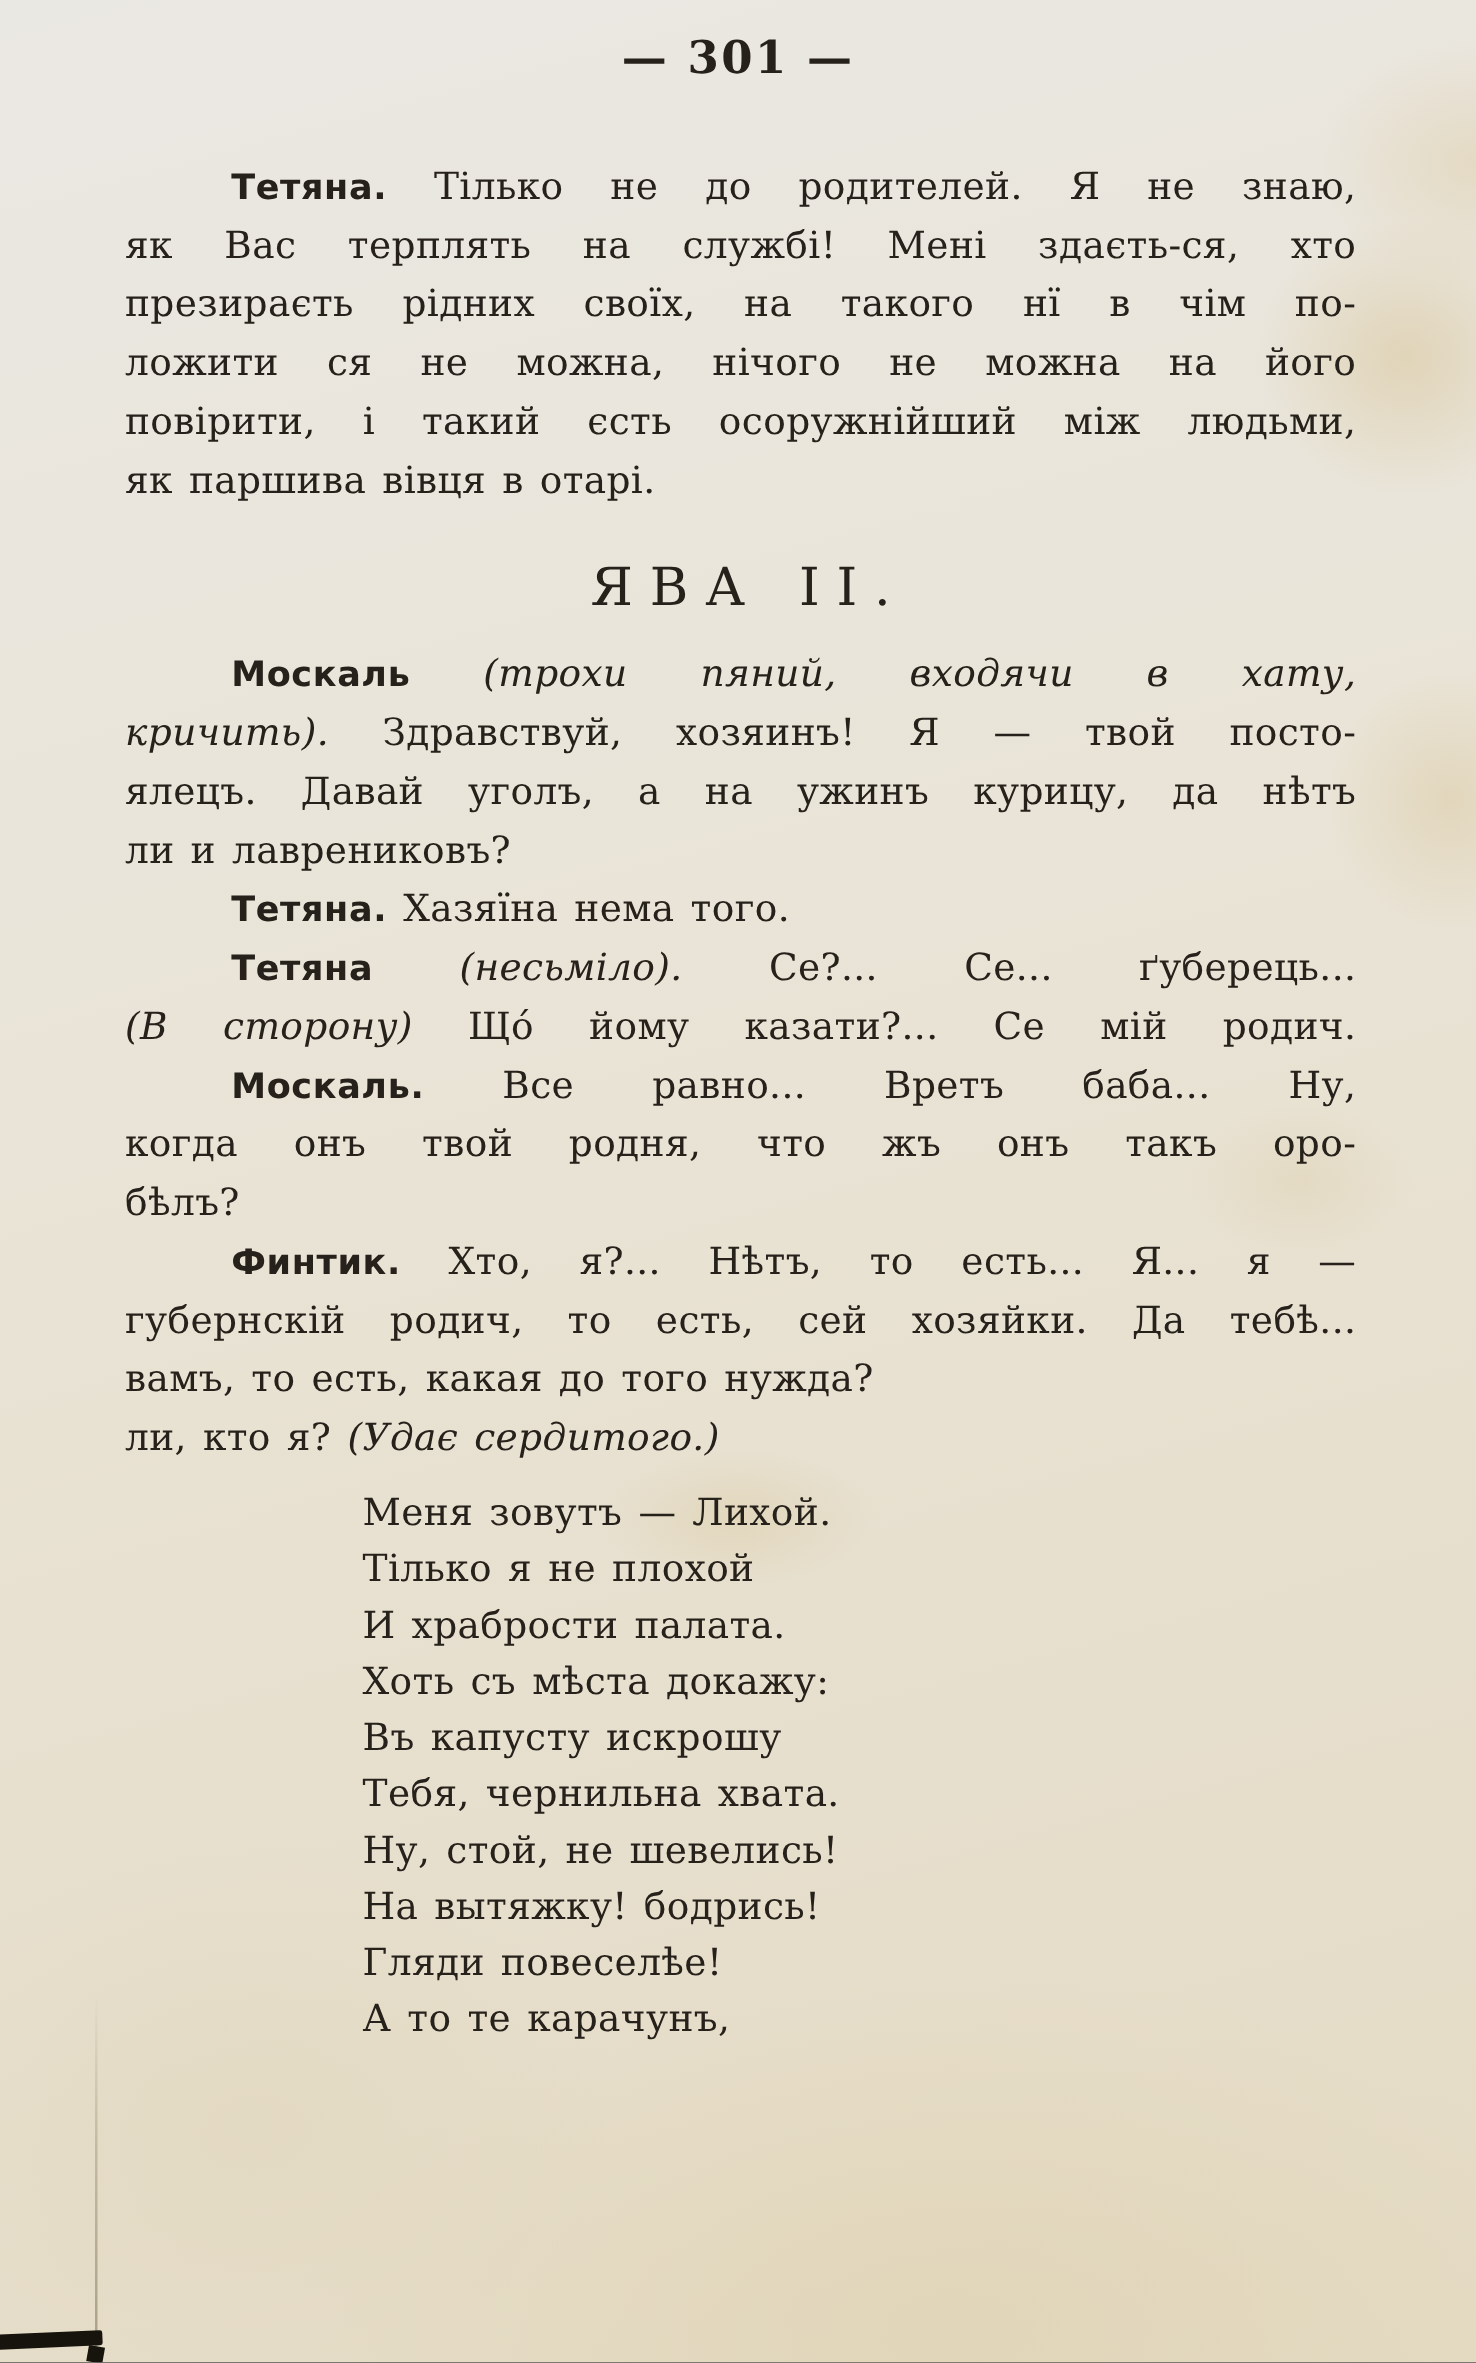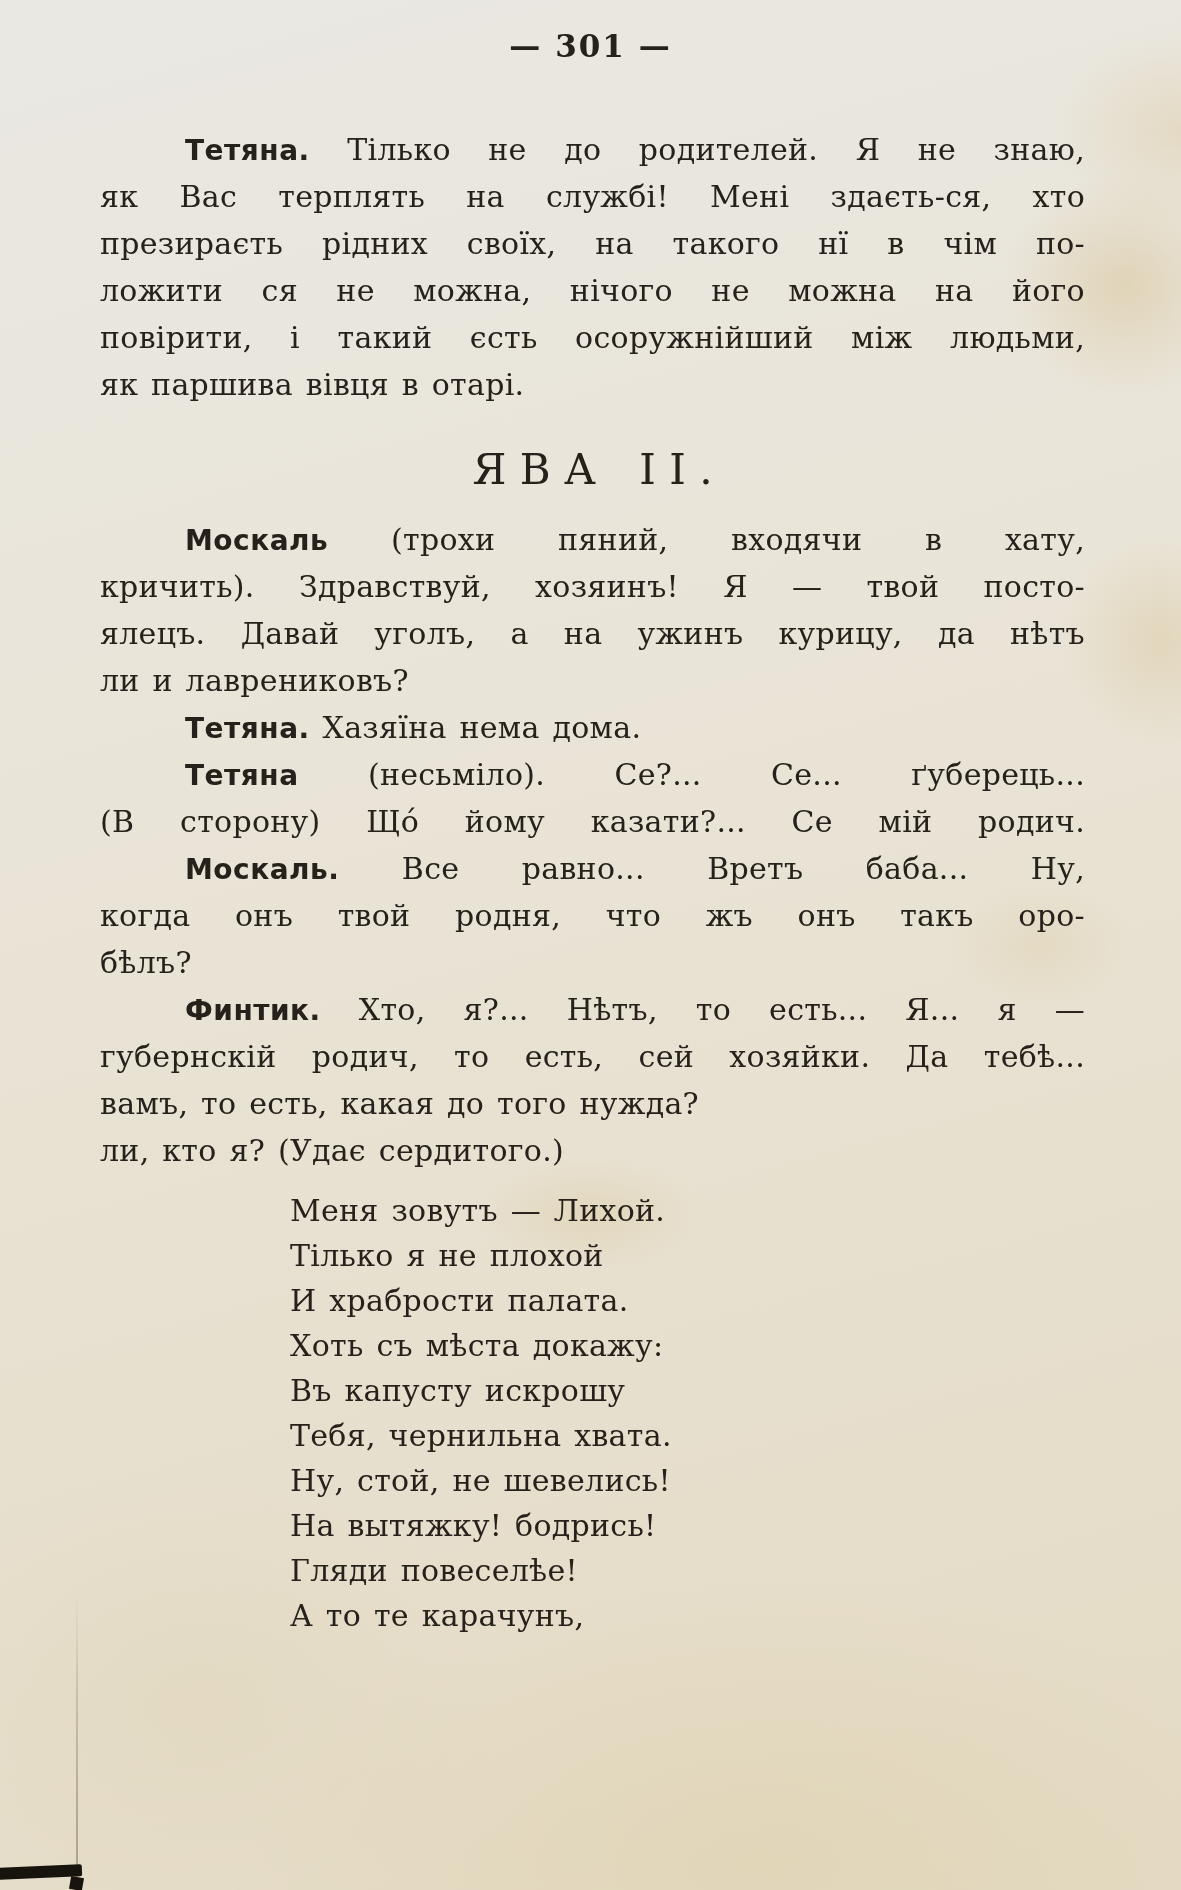--- a/index.html
+++ b/index.html
@@ -18,21 +18,21 @@
       radial-gradient(ellipse 160px 80px  at 590px 1215px, rgba(203,172,100,0.18), rgba(203,172,100,0) 70%),
       radial-gradient(ellipse 130px 90px  at 1040px 945px, rgba(203,172,100,0.14), rgba(203,172,100,0) 70%),
       radial-gradient(ellipse 700px 380px at 760px 1860px, rgba(216,199,152,0.30), rgba(216,199,152,0) 75%),
       radial-gradient(ellipse 400px 300px at 200px 1700px, rgba(214,199,158,0.18), rgba(214,199,158,0) 75%),
       linear-gradient(165deg, #eae8e3 0%, #e9e4d7 40%, #e6decb 78%, #e4dbc4 100%);
   }
   .pageno {
     position: absolute;
     top: 26px; left: 0; width: 100%;
     text-align: center;
-    font-size: 31px;
+    font-size: 36px;
     font-weight: bold;
     letter-spacing: 2px;
     line-height: 40px;
   }
   .text {
     position: absolute;
     left: 100px; top: 126px;
     width: 985px;
     font-size: 30px;
     line-height: 47px;
@@ -42,21 +42,21 @@
   .ln { height: 47px; }
   .ln.ind { text-indent: 85px; }
   .ln.just { text-align: justify; text-align-last: justify; text-justify: inter-word; }
   .ln.wide { word-spacing: 9px; }
   .sp {
     font-family: "DejaVu Sans", sans-serif;
     font-weight: bold;
     font-size: 28px;
     letter-spacing: 0.5px;
   }
-  .st { }
+  .st { font-style: italic; }
   .heading {
     text-align: center;
     font-size: 42px;
     line-height: 60px;
     letter-spacing: 0.32em;
     margin: 32px 0 16px 0;
     text-indent: 0.32em; 
   }
   .verse { margin-top: 14px; padding-left: 190px; }
   .verse .vln { height: 45px; line-height: 45px; }
@@ -94,21 +94,21 @@
     <div class="ln just"><span>ложити ся не можна, нічого не можна на його</span></div>
     <div class="ln just"><span>повірити, і такий єсть осоружнійший між людьми,</span></div>
     <div class="ln"><span>як паршива вівця в отарі.</span></div>
 
     <div class="heading">ЯВА II.</div>
 
     <div class="ln ind just"><span class="sp">Москаль</span><span class="st"> (трохи пяний, входячи в хату,</span></div>
     <div class="ln just"><span class="st">кричить).</span><span> Здравствуй, хозяинъ! Я — твой посто-</span></div>
     <div class="ln just"><span>ялецъ. Давай уголъ, а на ужинъ курицу, да нѣтъ</span></div>
     <div class="ln"><span>ли и лаврениковъ?</span></div>
-    <div class="ln ind"><span class="sp">Тетяна.</span><span> Хазяїна нема дома.</span></div>
+    <div class="ln ind"><span class="sp">Тетяна.</span><span> Хазяїна нема того.</span></div>
     <div class="ln ind just"><span class="sp">Тетяна</span><span class="st"> (несьміло).</span><span> Се?... Се... ґуберець...</span></div>
     <div class="ln just"><span class="st">(В сторону)</span><span> Щó йому казати?... Се мій родич.</span></div>
     <div class="ln ind just"><span class="sp">Москаль.</span><span> Все равно... Вретъ баба... Ну,</span></div>
     <div class="ln just"><span>когда онъ твой родня, что жъ онъ такъ оро-</span></div>
     <div class="ln"><span>бѣлъ?</span></div>
     <div class="ln ind just"><span class="sp">Финтик.</span><span> Хто, я?... Нѣтъ, то есть... Я... я —</span></div>
     <div class="ln just"><span>губернскій родич, то есть, сей хозяйки. Да тебѣ...</span></div>
     <div class="ln"><span>вамъ, то есть, какая до того нужда?</span></div>
     <div class="ln"><span>ли, кто я? </span><span class="st">(Удає сердитого.)</span></div>
 

